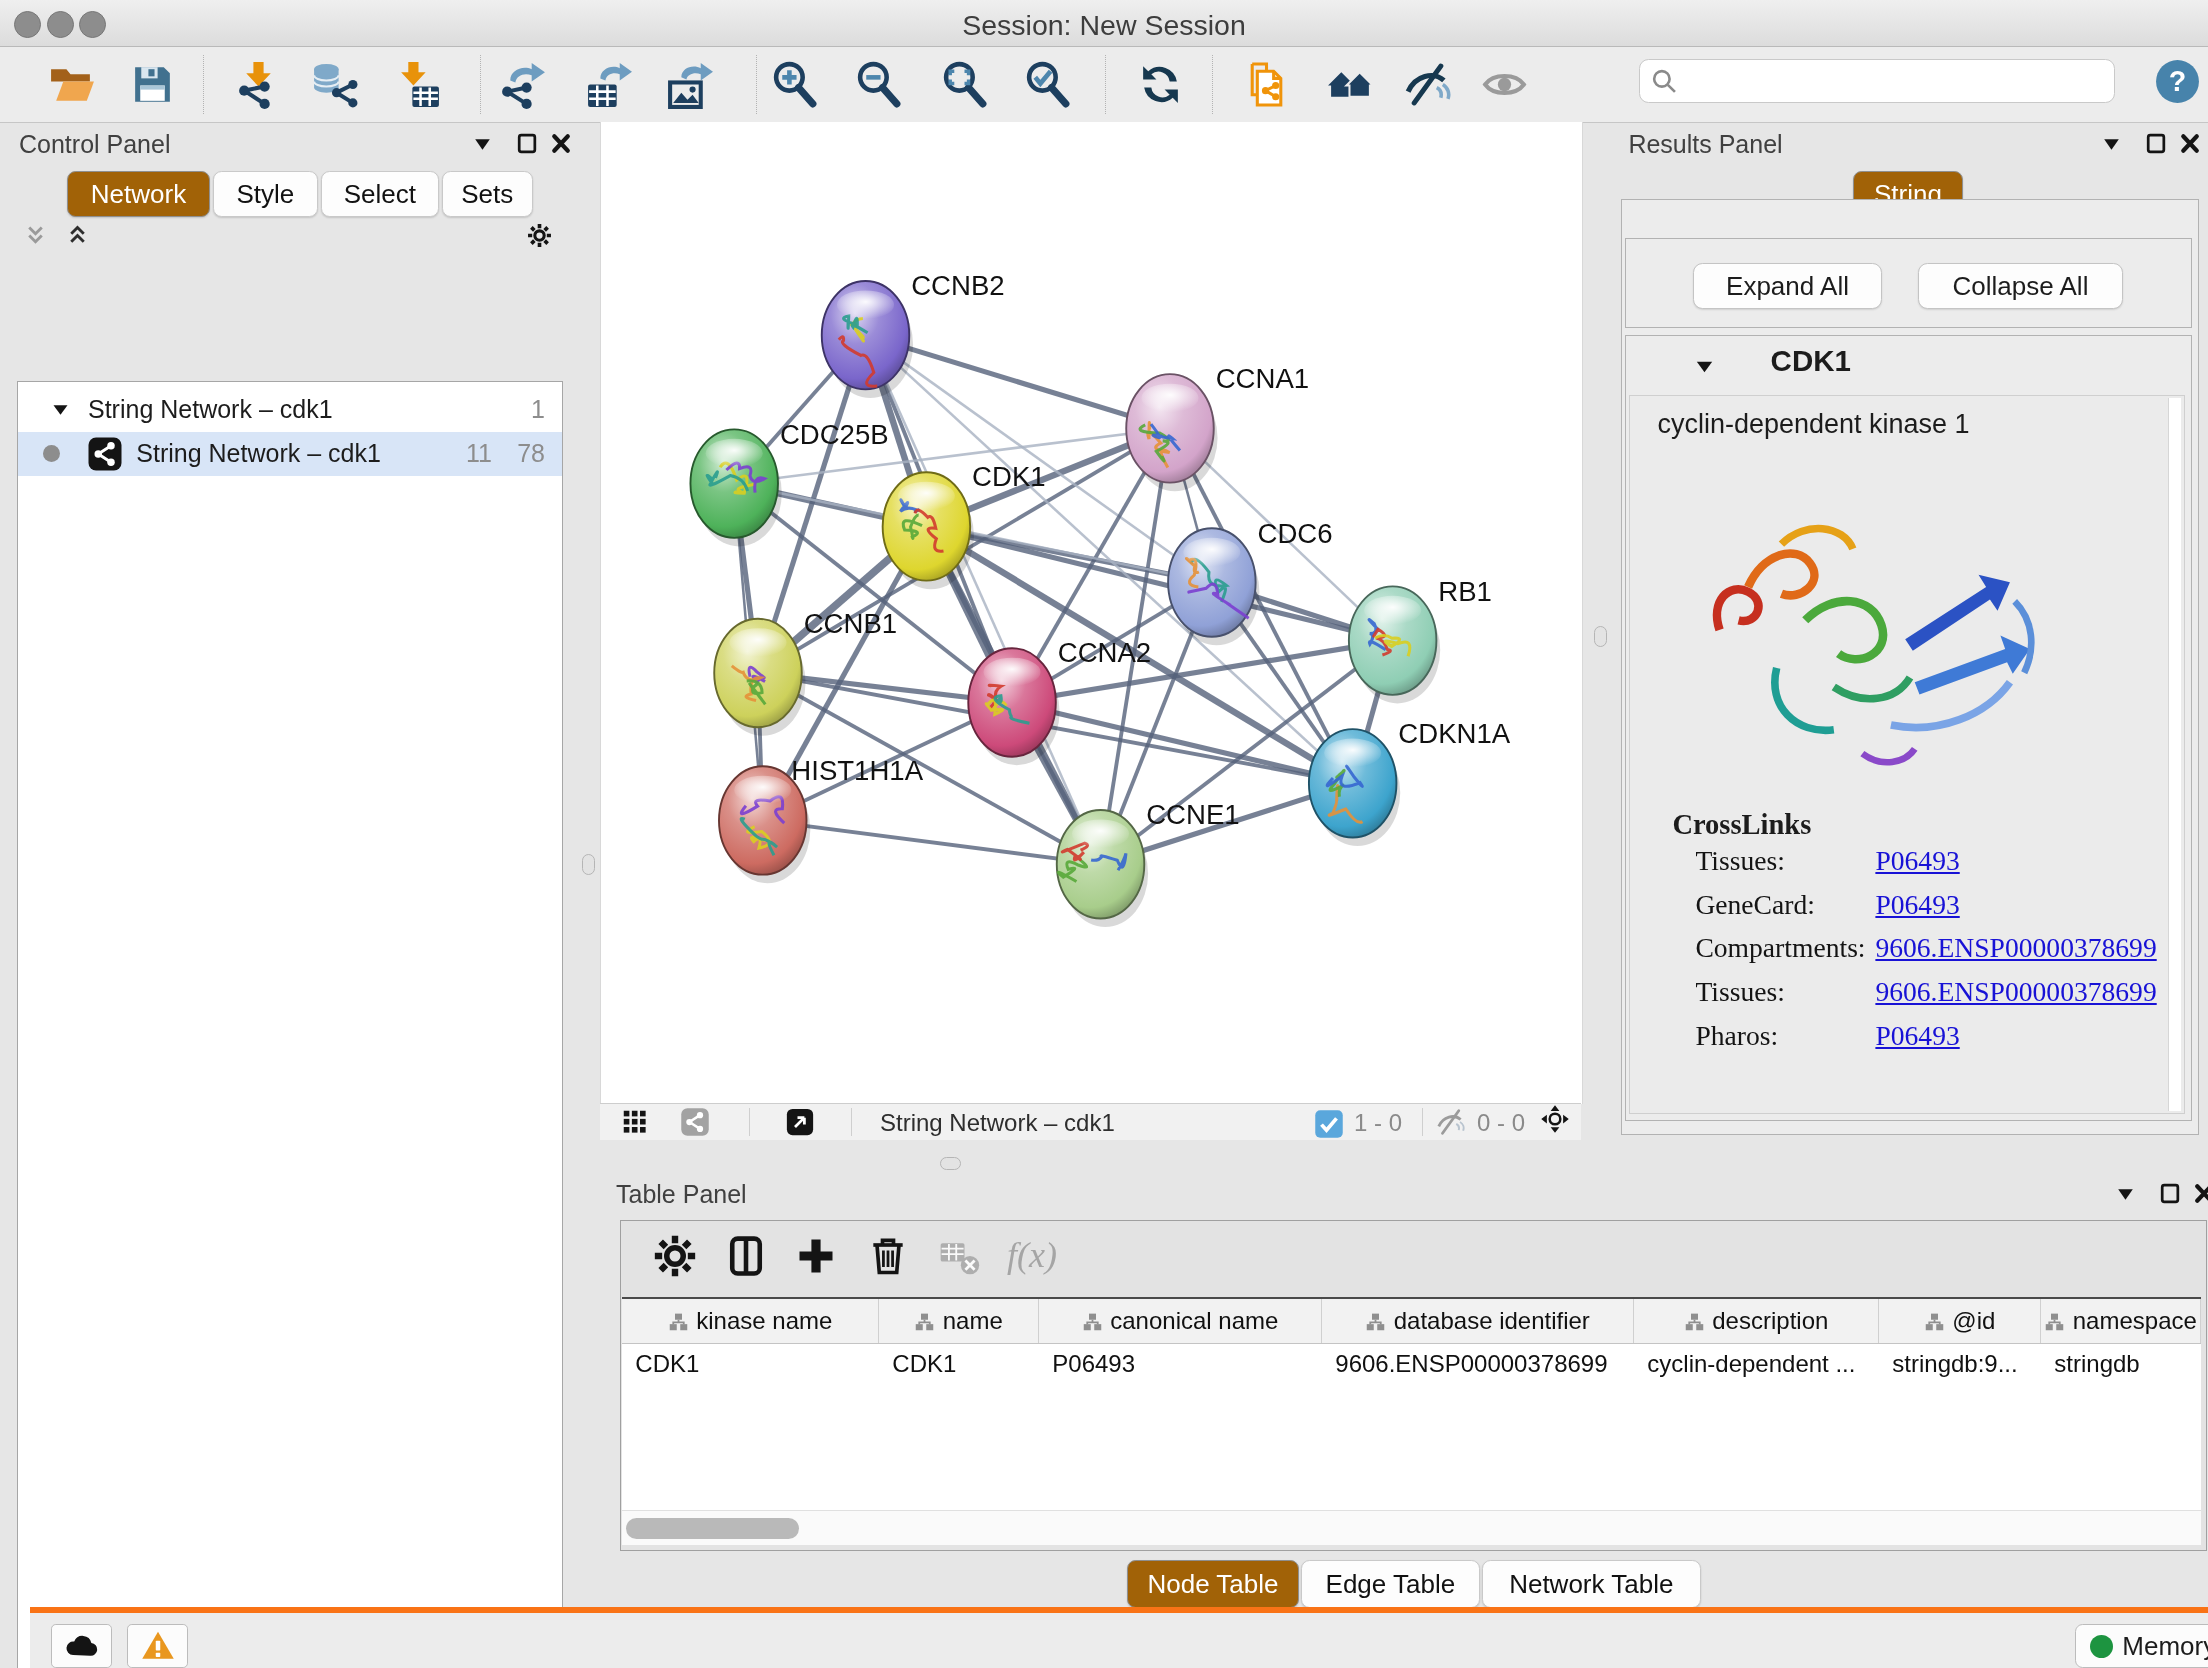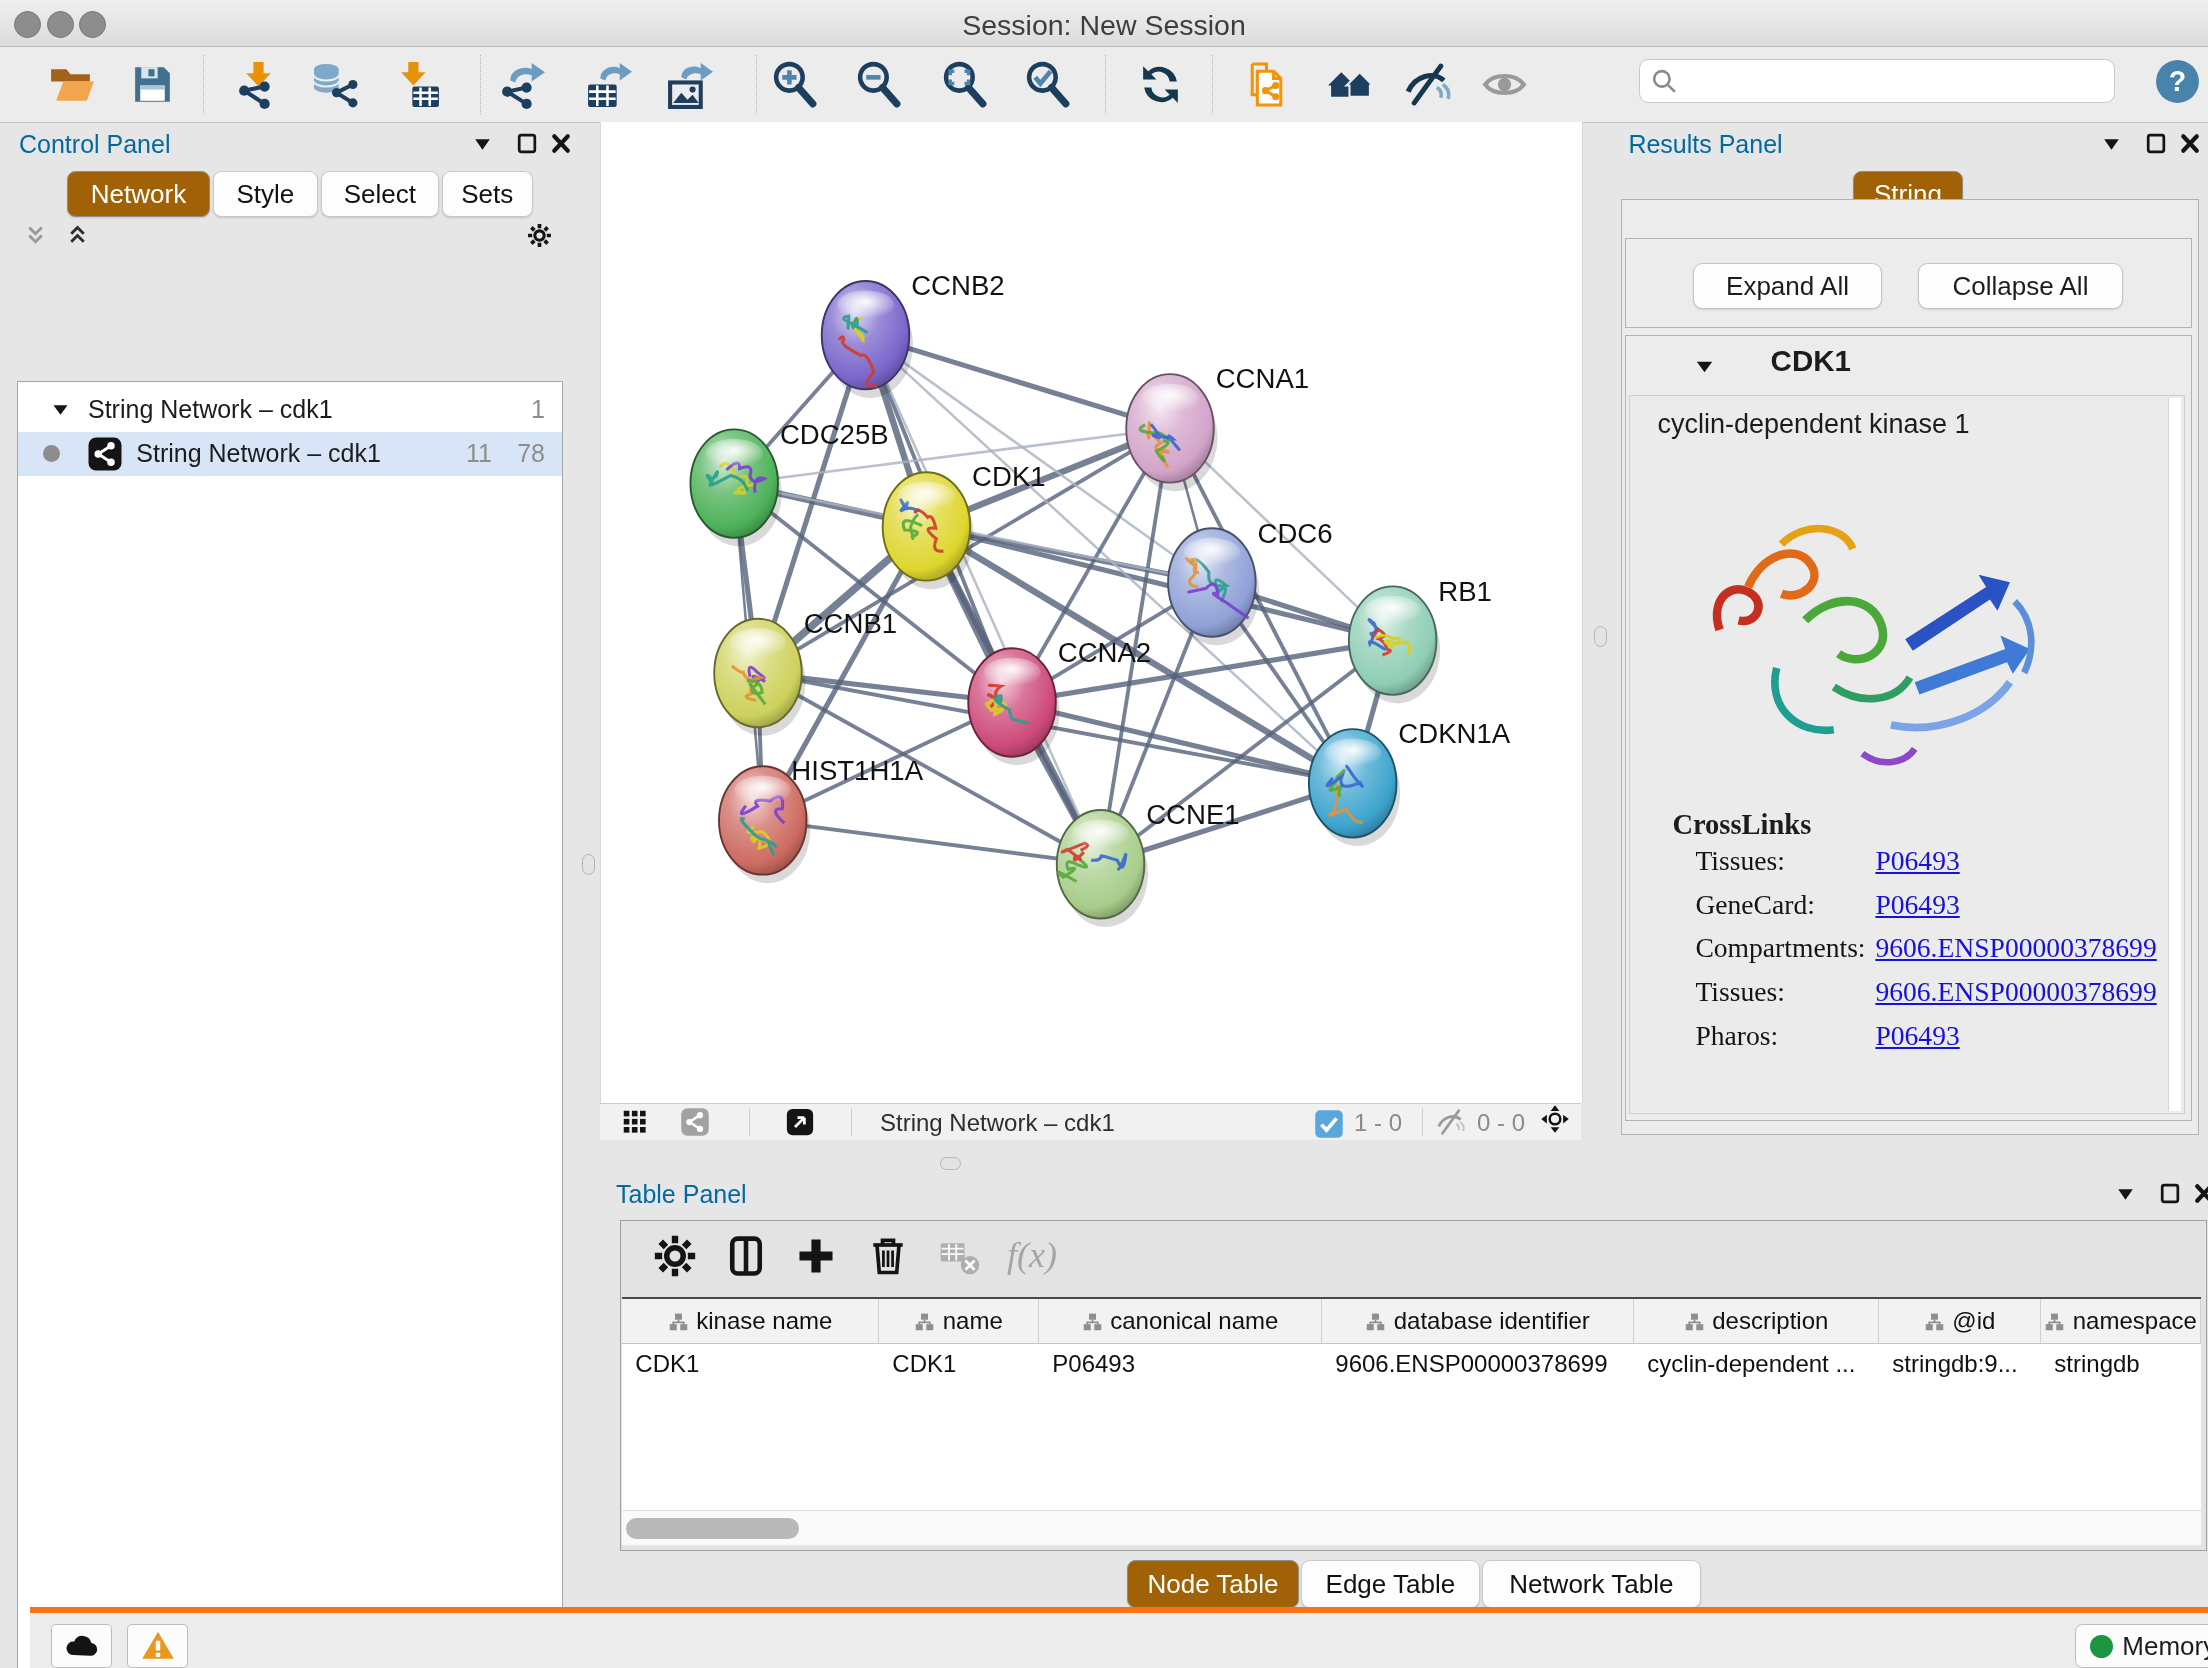--- a/index.html
+++ b/index.html
@@ -17,21 +17,21 @@
   
   #toolbar{left:0;top:47px;width:2208px;height:75px;background:#ececec;border-bottom:1px solid #c6c6c6;}
   .tbtn{position:absolute;top:10.5px;width:53px;height:53px;display:flex;align-items:center;justify-content:center;}
   .tbtn svg{width:49px;height:49px;}
   .tsep{position:absolute;top:7.6px;height:59px;border-left:1.9px dotted #b3b3b3;width:0;}
   #searchbox{position:absolute;left:1639px;top:12.4px;width:474px;height:42px;background:#fff;
              border:1.9px solid #c9c9c9;border-radius:9.5px;display:flex;align-items:center;}
   #searchbox svg{width:28.5px;height:28.5px;margin-left:9.5px;}
   #search-input{border:none;outline:none;flex:1;font-size:25px;height:34px;background:transparent;margin-left:5.7px;}
   
-  .ptitle{font-size:25px;color:#0369a1;}
+  .ptitle{font-size:25px;color:#404040;}
   .winbtn{position:absolute;width:28.5px;height:28.5px;display:flex;align-items:center;justify-content:center;}
   .winbtn svg{width:25px;height:25px;}
   .tab{height:44px;display:flex;align-items:center;justify-content:center;font-size:26px;
        background:#fdfdfd;border:1px solid #c9c9c9;border-radius:8.6px;color:#111;
        box-shadow:0 1px 1.9px rgba(0,0,0,.15);}
   .tab.sel{background:#a16207;color:#fff;border-color:#8f8f8f;}
   
   #tree-box{left:17px;top:259px;width:544px;height:1324px;background:#fff;border:1.9px solid #a6a6a6;}
   .tree-row{position:relative;height:44px;display:flex;align-items:center;font-size:25px;}
   .tree-count{color:#8d8d8d;font-size:25px;}

